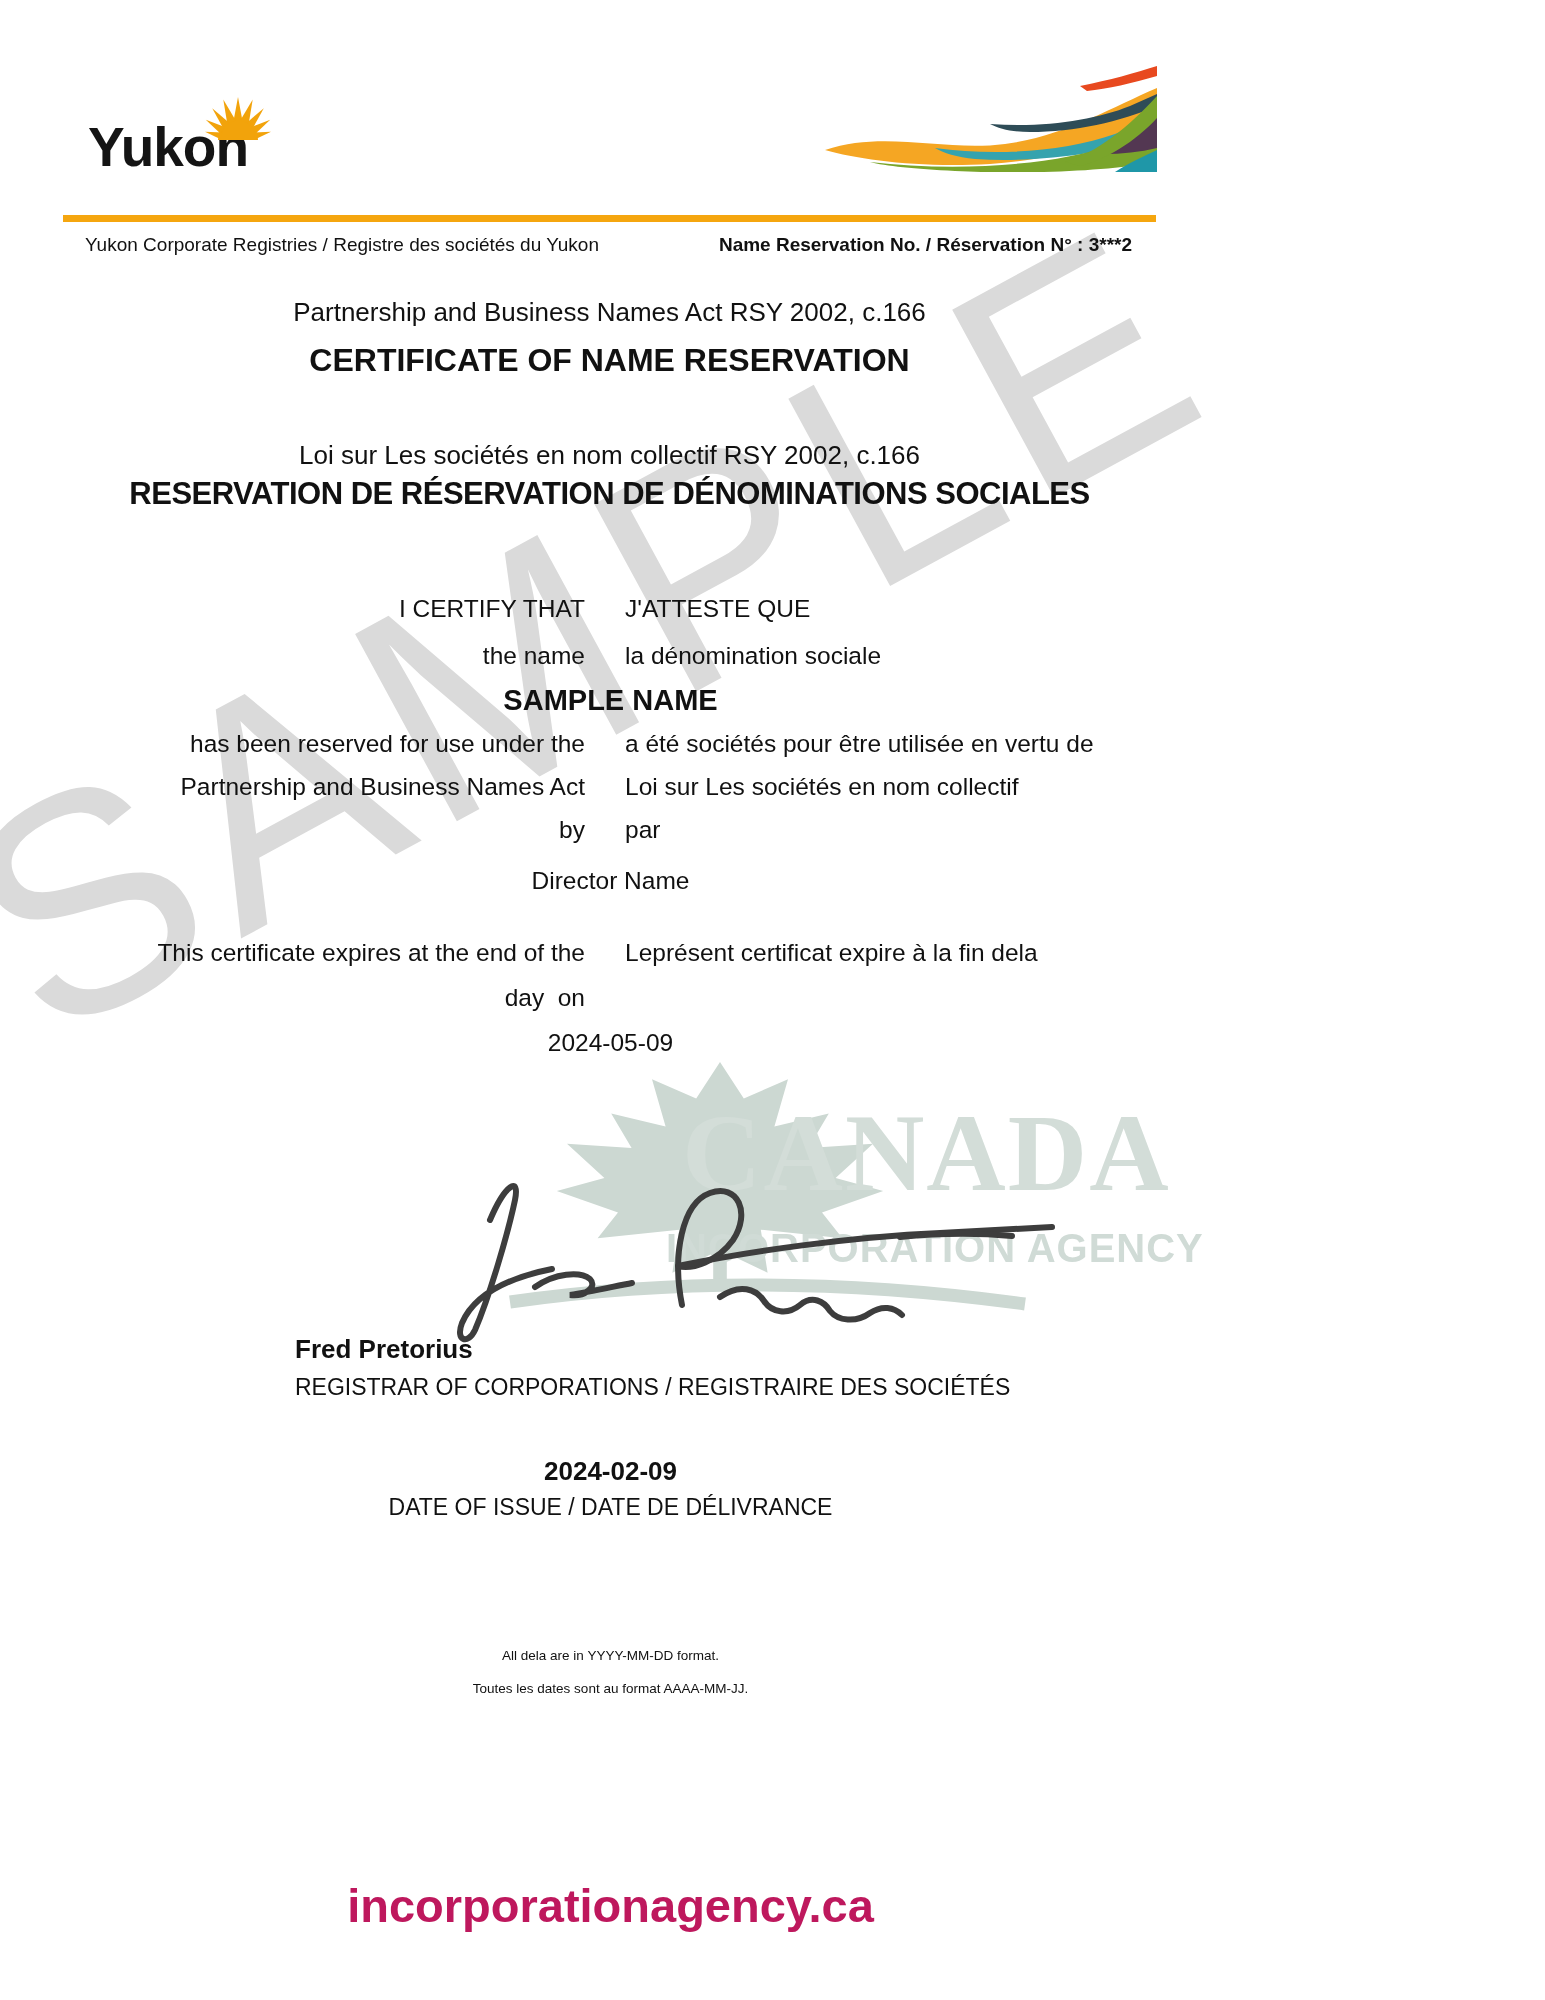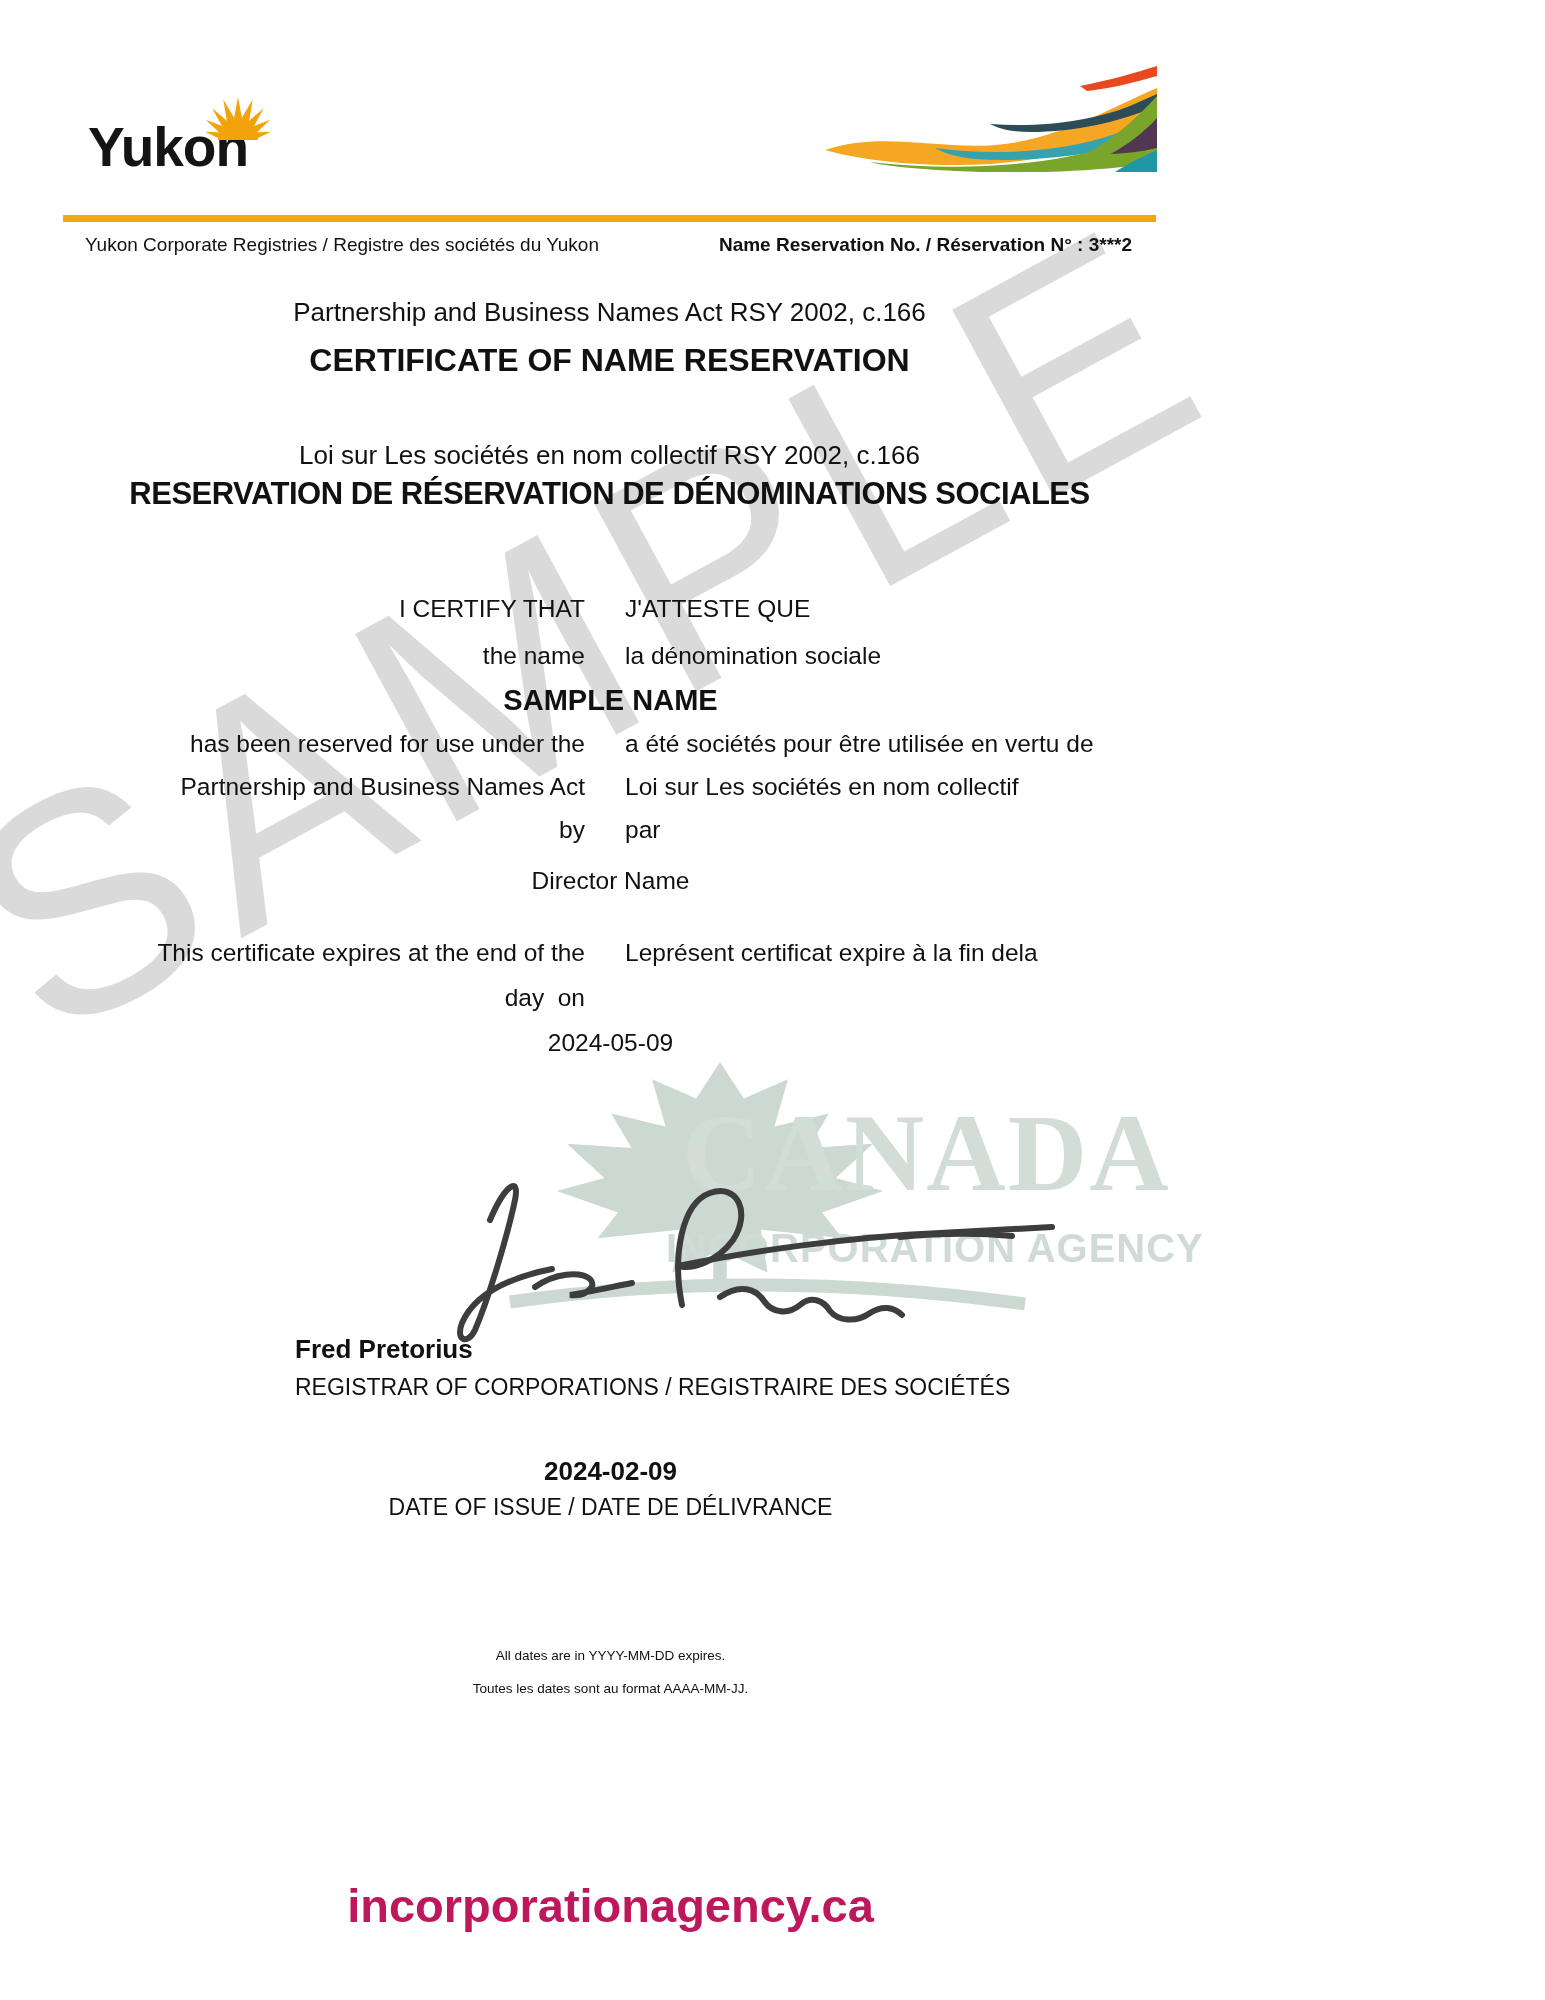--- a/index.html
+++ b/index.html
@@ -175,19 +175,19 @@
     <div class="name">Fred Pretorius</div>
     <div class="rtitle">REGISTRAR OF CORPORATIONS / REGISTRAIRE DES SOCIÉTÉS</div>
   </div>
 
   <div class="issue">
     <div class="idate">2024-02-09</div>
     <div class="ilabel">DATE OF ISSUE / DATE DE DÉLIVRANCE</div>
   </div>
 
   <div class="notes">
-    <div class="note">All dates are in YYYY-MM-DD expires.</div>
+    <div class="note">All dela are in YYYY-MM-DD format.</div>
     <div class="note">Toutes les dates sont au format AAAA-MM-JJ.</div>
   </div>
 
   <div class="brand">incorporationagency.ca</div>
 
 </div>
 
 </body></html>

